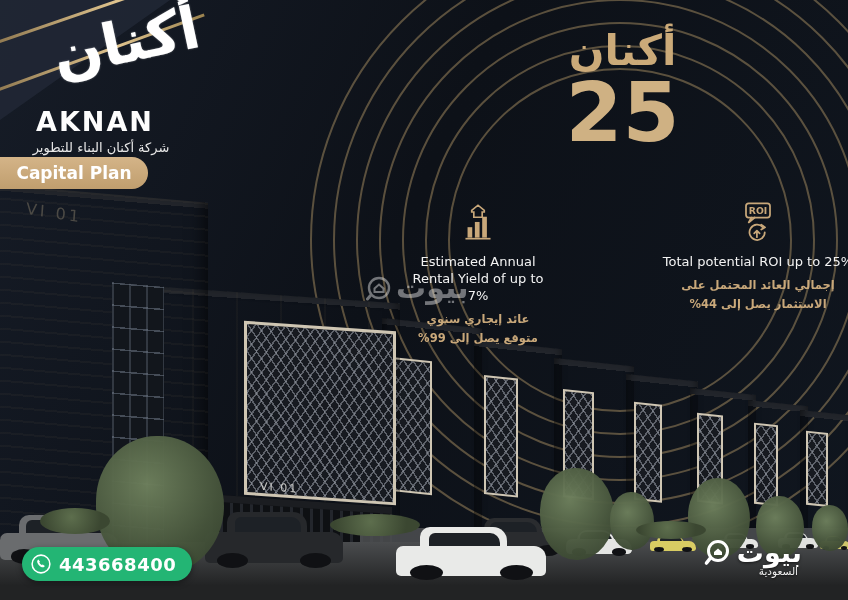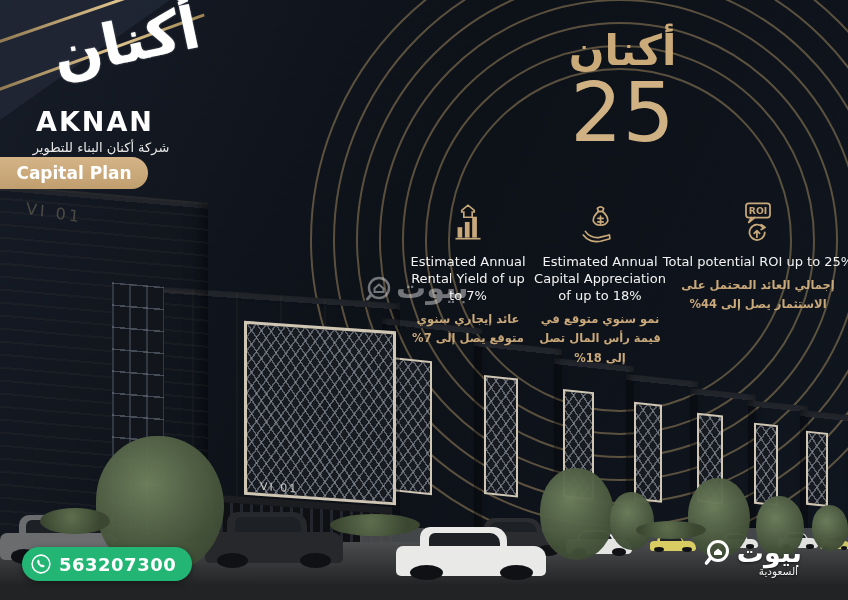--- a/index.html
+++ b/index.html
@@ -80,21 +80,21 @@
   .brand-tag{position:absolute;left:18px;top:140px;width:166px;text-align:center;color:#e8e8e8;
       font-size:13px;direction:rtl;}
   .pay-badge{position:absolute;left:0;top:157px;width:148px;height:32px;z-index:10;
       background:linear-gradient(180deg,#d4b488,#c09e6e);border-radius:0 17px 17px 0;
       color:#fff;font-size:17px;font-weight:bold;display:flex;align-items:center;
       justify-content:center;cursor:pointer;}
 
   
   .hero{position:absolute;left:540px;top:26px;width:165px;text-align:center;z-index:10;}
   .hero-ar{color:#cbaa79;font-size:42px;font-weight:bold;line-height:1.2;direction:rtl;}
-  .hero-num{color:#cfb183;font-size:82px;font-weight:normal;line-height:.85;margin-top:2px;}
+  .hero-num{color:#cfb183;font-size:82px;font-weight:bold;line-height:.85;margin-top:2px;}
 
   
   .features{position:absolute;left:408px;top:198px;width:436px;display:flex;
       justify-content:space-between;z-index:10;}
   .feat{display:flex;flex-direction:column;align-items:center;text-align:center;}
   .f1{width:140px;} .f2{width:168px;} .f3{width:172px;}
   .feat .ficon{height:50px;display:flex;align-items:center;justify-content:center;}
   .feat .fen{color:#f3f3f3;font-size:13px;font-weight:normal;line-height:1.3;margin-top:6px;}
   .f3 .fen{white-space:nowrap;}
   .feat .far{color:#c9a87a;font-size:11.5px;font-weight:bold;line-height:1.7;
@@ -293,36 +293,23 @@
       <div class="ficon">
         <svg width="46" height="46" viewBox="0 0 44 44" fill="none" stroke="#c9a87a" stroke-width="1.6">
           <path d="M16 10 L22 5 L28 10 V11.5 H26 V16.5 H18 V11.5 H16 Z"></path>
           <rect x="12" y="26" width="4.5" height="10" fill="#c9a87a" stroke="none"></rect>
           <rect x="19" y="21" width="4.5" height="15" fill="#c9a87a" stroke="none"></rect>
           <rect x="26" y="16" width="4.5" height="20" fill="#c9a87a" stroke="none"></rect>
           <path d="M10 37 H34"></path>
         </svg>
       </div>
       <div class="fen">Estimated Annual Rental Yield of up to 7%</div>
-      <div class="far">عائد إيجاري سنوي متوقع يصل إلى 7%</div>
-    </div>
-
-    <div class="feat f2">
-      <div class="ficon">
-        <svg width="46" height="46" viewBox="0 0 44 44" fill="none" stroke="#c9a87a" stroke-width="1.6" stroke-linecap="round" stroke-linejoin="round">
-          <path d="M19.5 8 Q22.5 5.2 25.5 8 L24.5 11 H20.5 Z"></path>
-          <path d="M20.5 11 H24.5 C28 14 29.5 16.5 29.5 20 A7.5 6.5 0 0 1 15.5 20 C15.5 16.5 17 14 20.5 11 Z"></path>
-          <path d="M22.5 15.5 V23 M20 17.5 H25 M20 21 H25"></path>
-          <path d="M8 30 C10.5 34 16 36.8 21.5 35.8 L31 33.5"></path>
-          <path d="M6 33.5 C9.5 38.5 16 40.8 22.5 39.5 L31.5 37 L31 33.5"></path>
-        </svg>
-      </div>
-      <div class="fen">Estimated Annual Capital Appreciation of up to 18%</div>
-      <div class="far">نمو سنوي متوقع في قيمة رأس المال تصل إلى 18%</div>
-    </div>
+      <div class="far">عائد إيجاري سنوي متوقع يصل إلى 99%</div>
+    </div>
+
 
     <div class="feat f3">
       <div class="ficon">
         <svg width="48" height="48" viewBox="0 0 44 44" fill="none" stroke="#c9a87a" stroke-width="1.6" stroke-linecap="round" stroke-linejoin="round">
           <rect x="11" y="4" width="22" height="13" rx="2.5"></rect>
           <path d="M16 17 L13.5 21.5 L19 17"></path>
           <text x="22" y="13.5" text-anchor="middle" font-size="8.5" font-weight="bold" fill="#c9a87a" stroke="none" font-family="DejaVu Sans, sans-serif">ROI</text>
           <path d="M26.5 26 A7 7 0 1 0 28.2 30.5"></path>
           <path d="M25 23.5 L28.5 26 L25 28"></path>
           <path d="M21 35 V29 M18.5 31.5 L21 29 L23.5 31.5"></path>
@@ -331,21 +318,21 @@
       <div class="fen">Total potential ROI up to 25%</div>
       <div class="far">إجمالي العائد المحتمل على الاستثمار يصل إلى 44%</div>
     </div>
   </div>
 
   <div class="phone-badge">
     <svg width="22" height="22" viewBox="0 0 26 26">
       <circle cx="13" cy="13" r="10.5" fill="none" stroke="#ffffff" stroke-width="1.8"></circle>
       <path d="M9.2 8.2 c-.9.9-.9 2.2-.3 3.6 .8 1.9 2.4 3.7 4.3 4.6 1.4.7 2.8.7 3.7-.2 l.6-.7 -2.4-2 -1.2.8 c-1.3-.7-2.3-1.7-3-3 l.9-1.1 -1.9-2.5 Z" fill="#ffffff"></path>
     </svg>
-    <span class="phone-num">563207300</span>
+    <span class="phone-num">443668400</span>
   </div>
 
   <div class="publisher">
     <div class="pub-row">
       <svg width="30" height="30" viewBox="0 0 30 30">
         <circle cx="16" cy="13" r="9.5" fill="none" stroke="#ffffff" stroke-width="3"></circle>
         <path d="M12 14 L16 10.5 L20 14 V17 H12 Z" fill="#ffffff"></path>
         <path d="M8 20.5 L4.5 25" stroke="#ffffff" stroke-width="3.6" stroke-linecap="round"></path>
       </svg>
       <span class="pub-name">بيوت</span>

